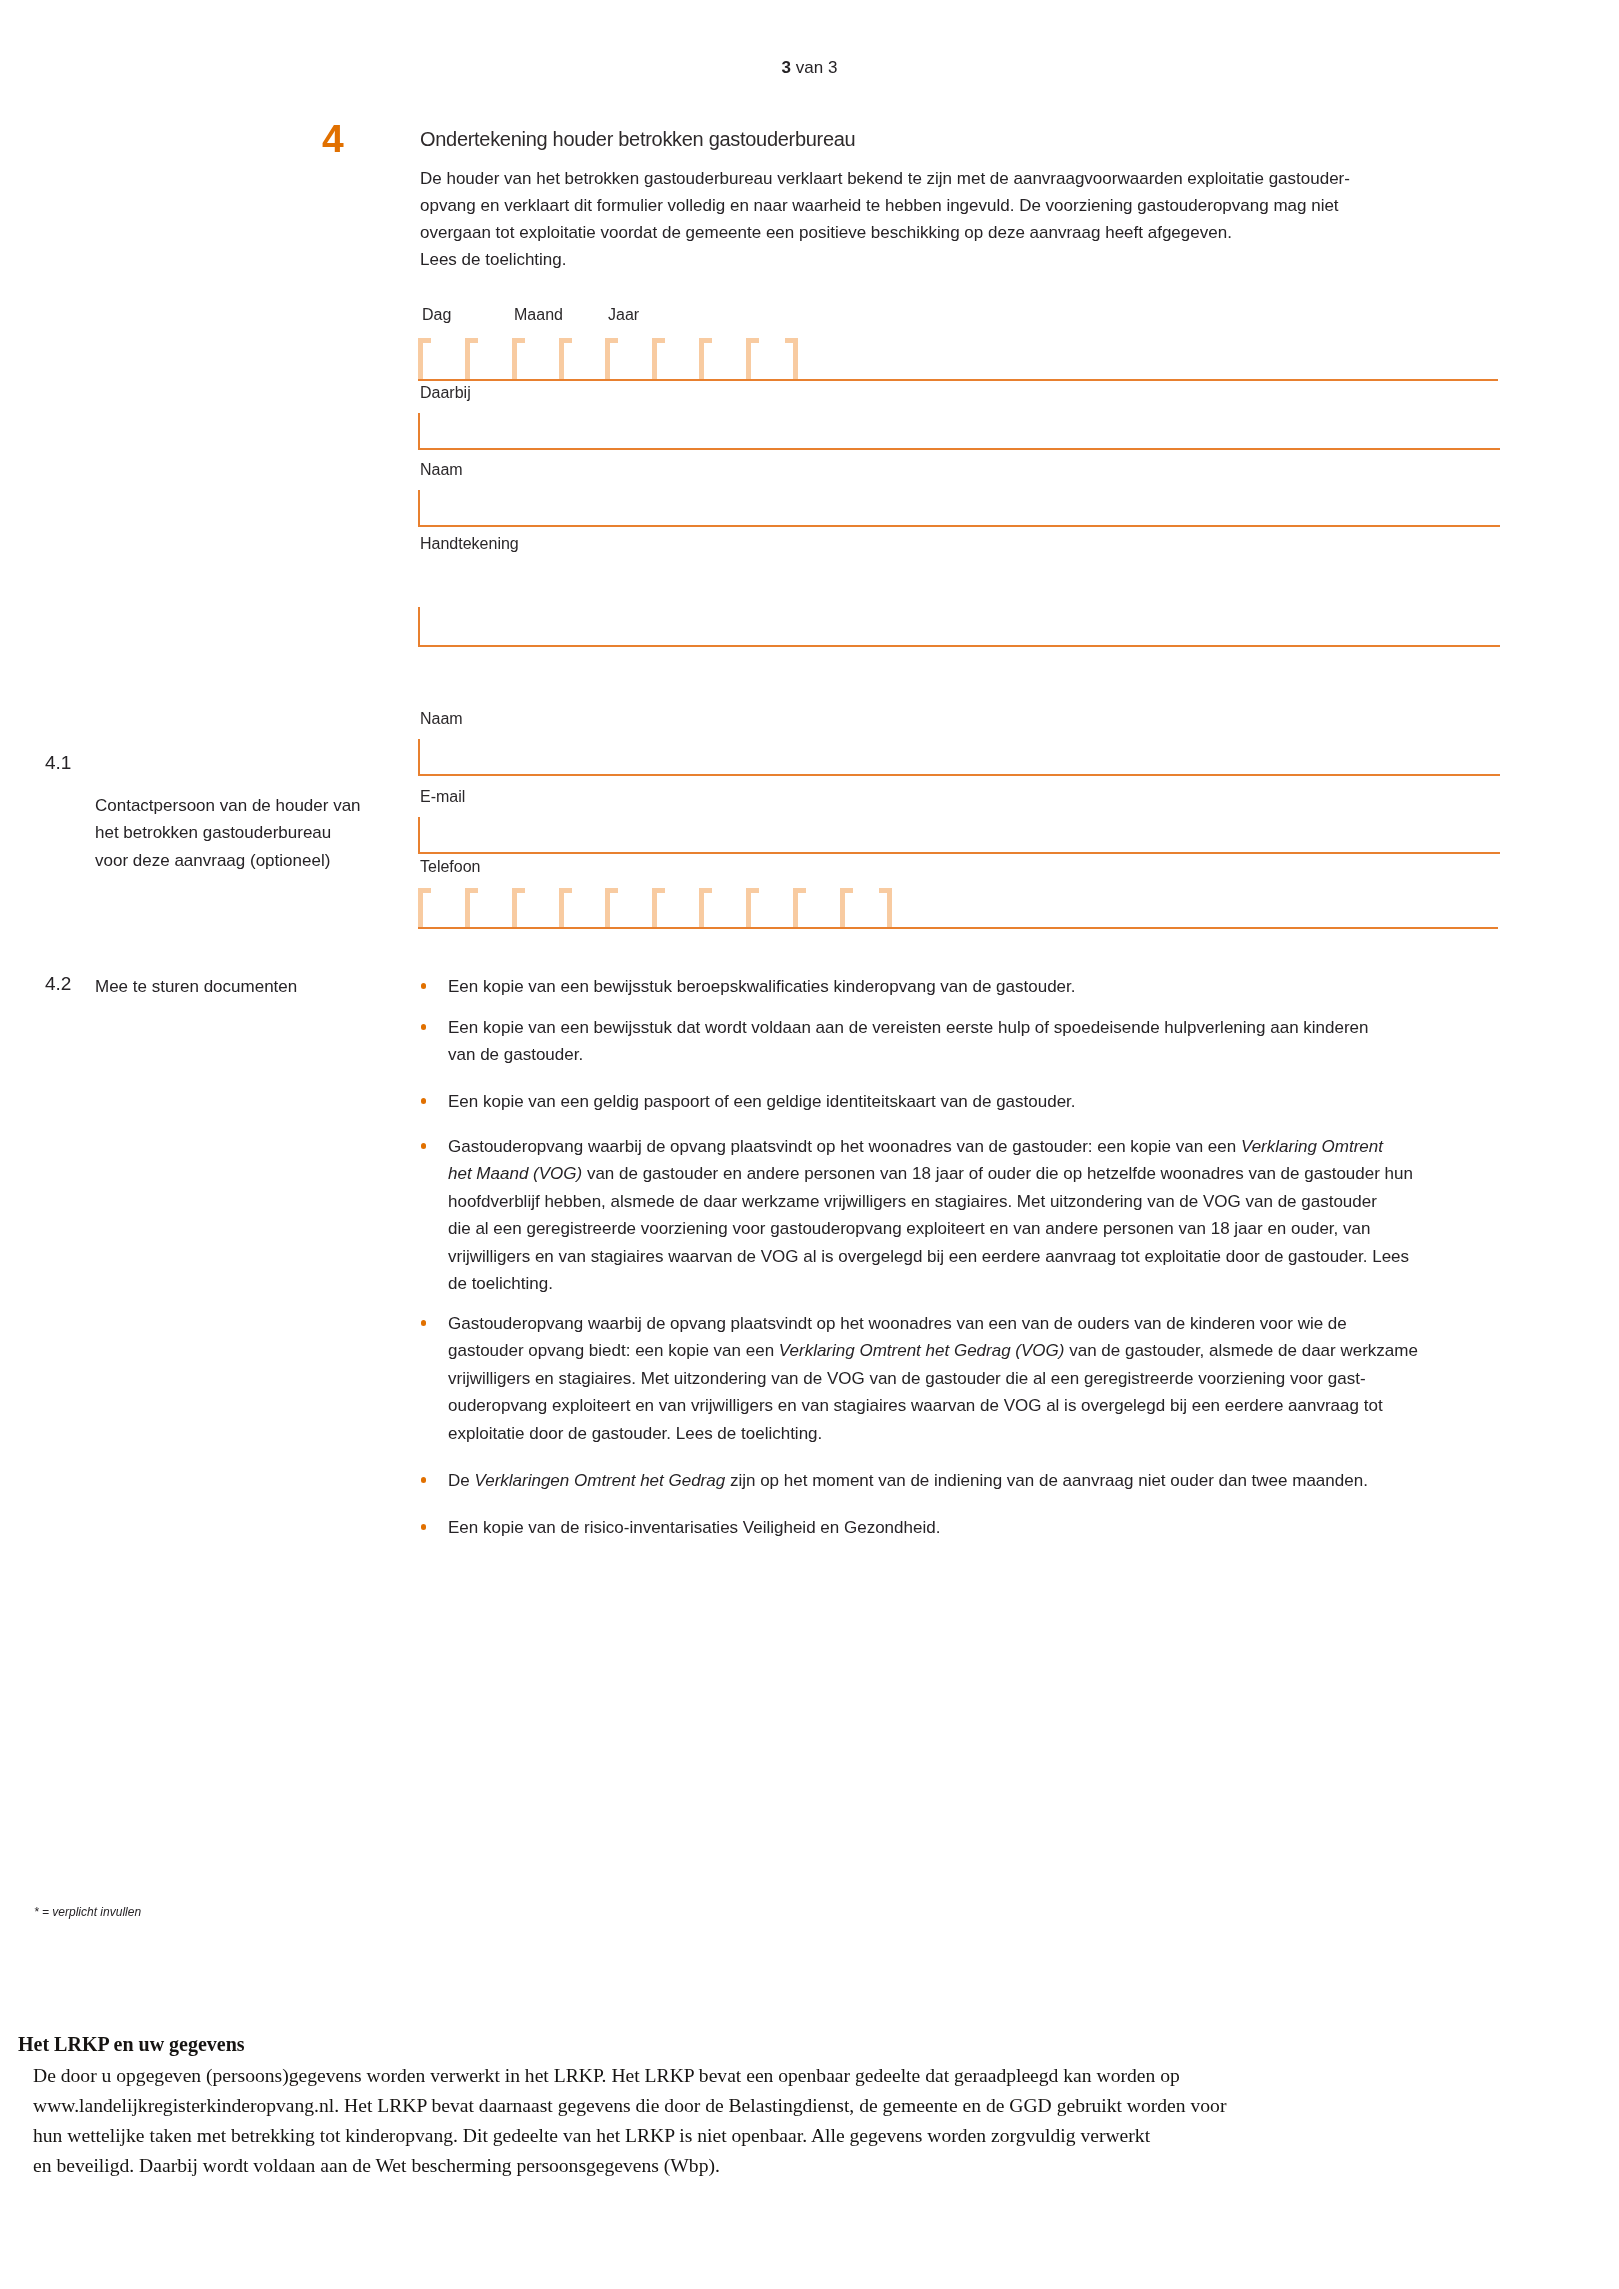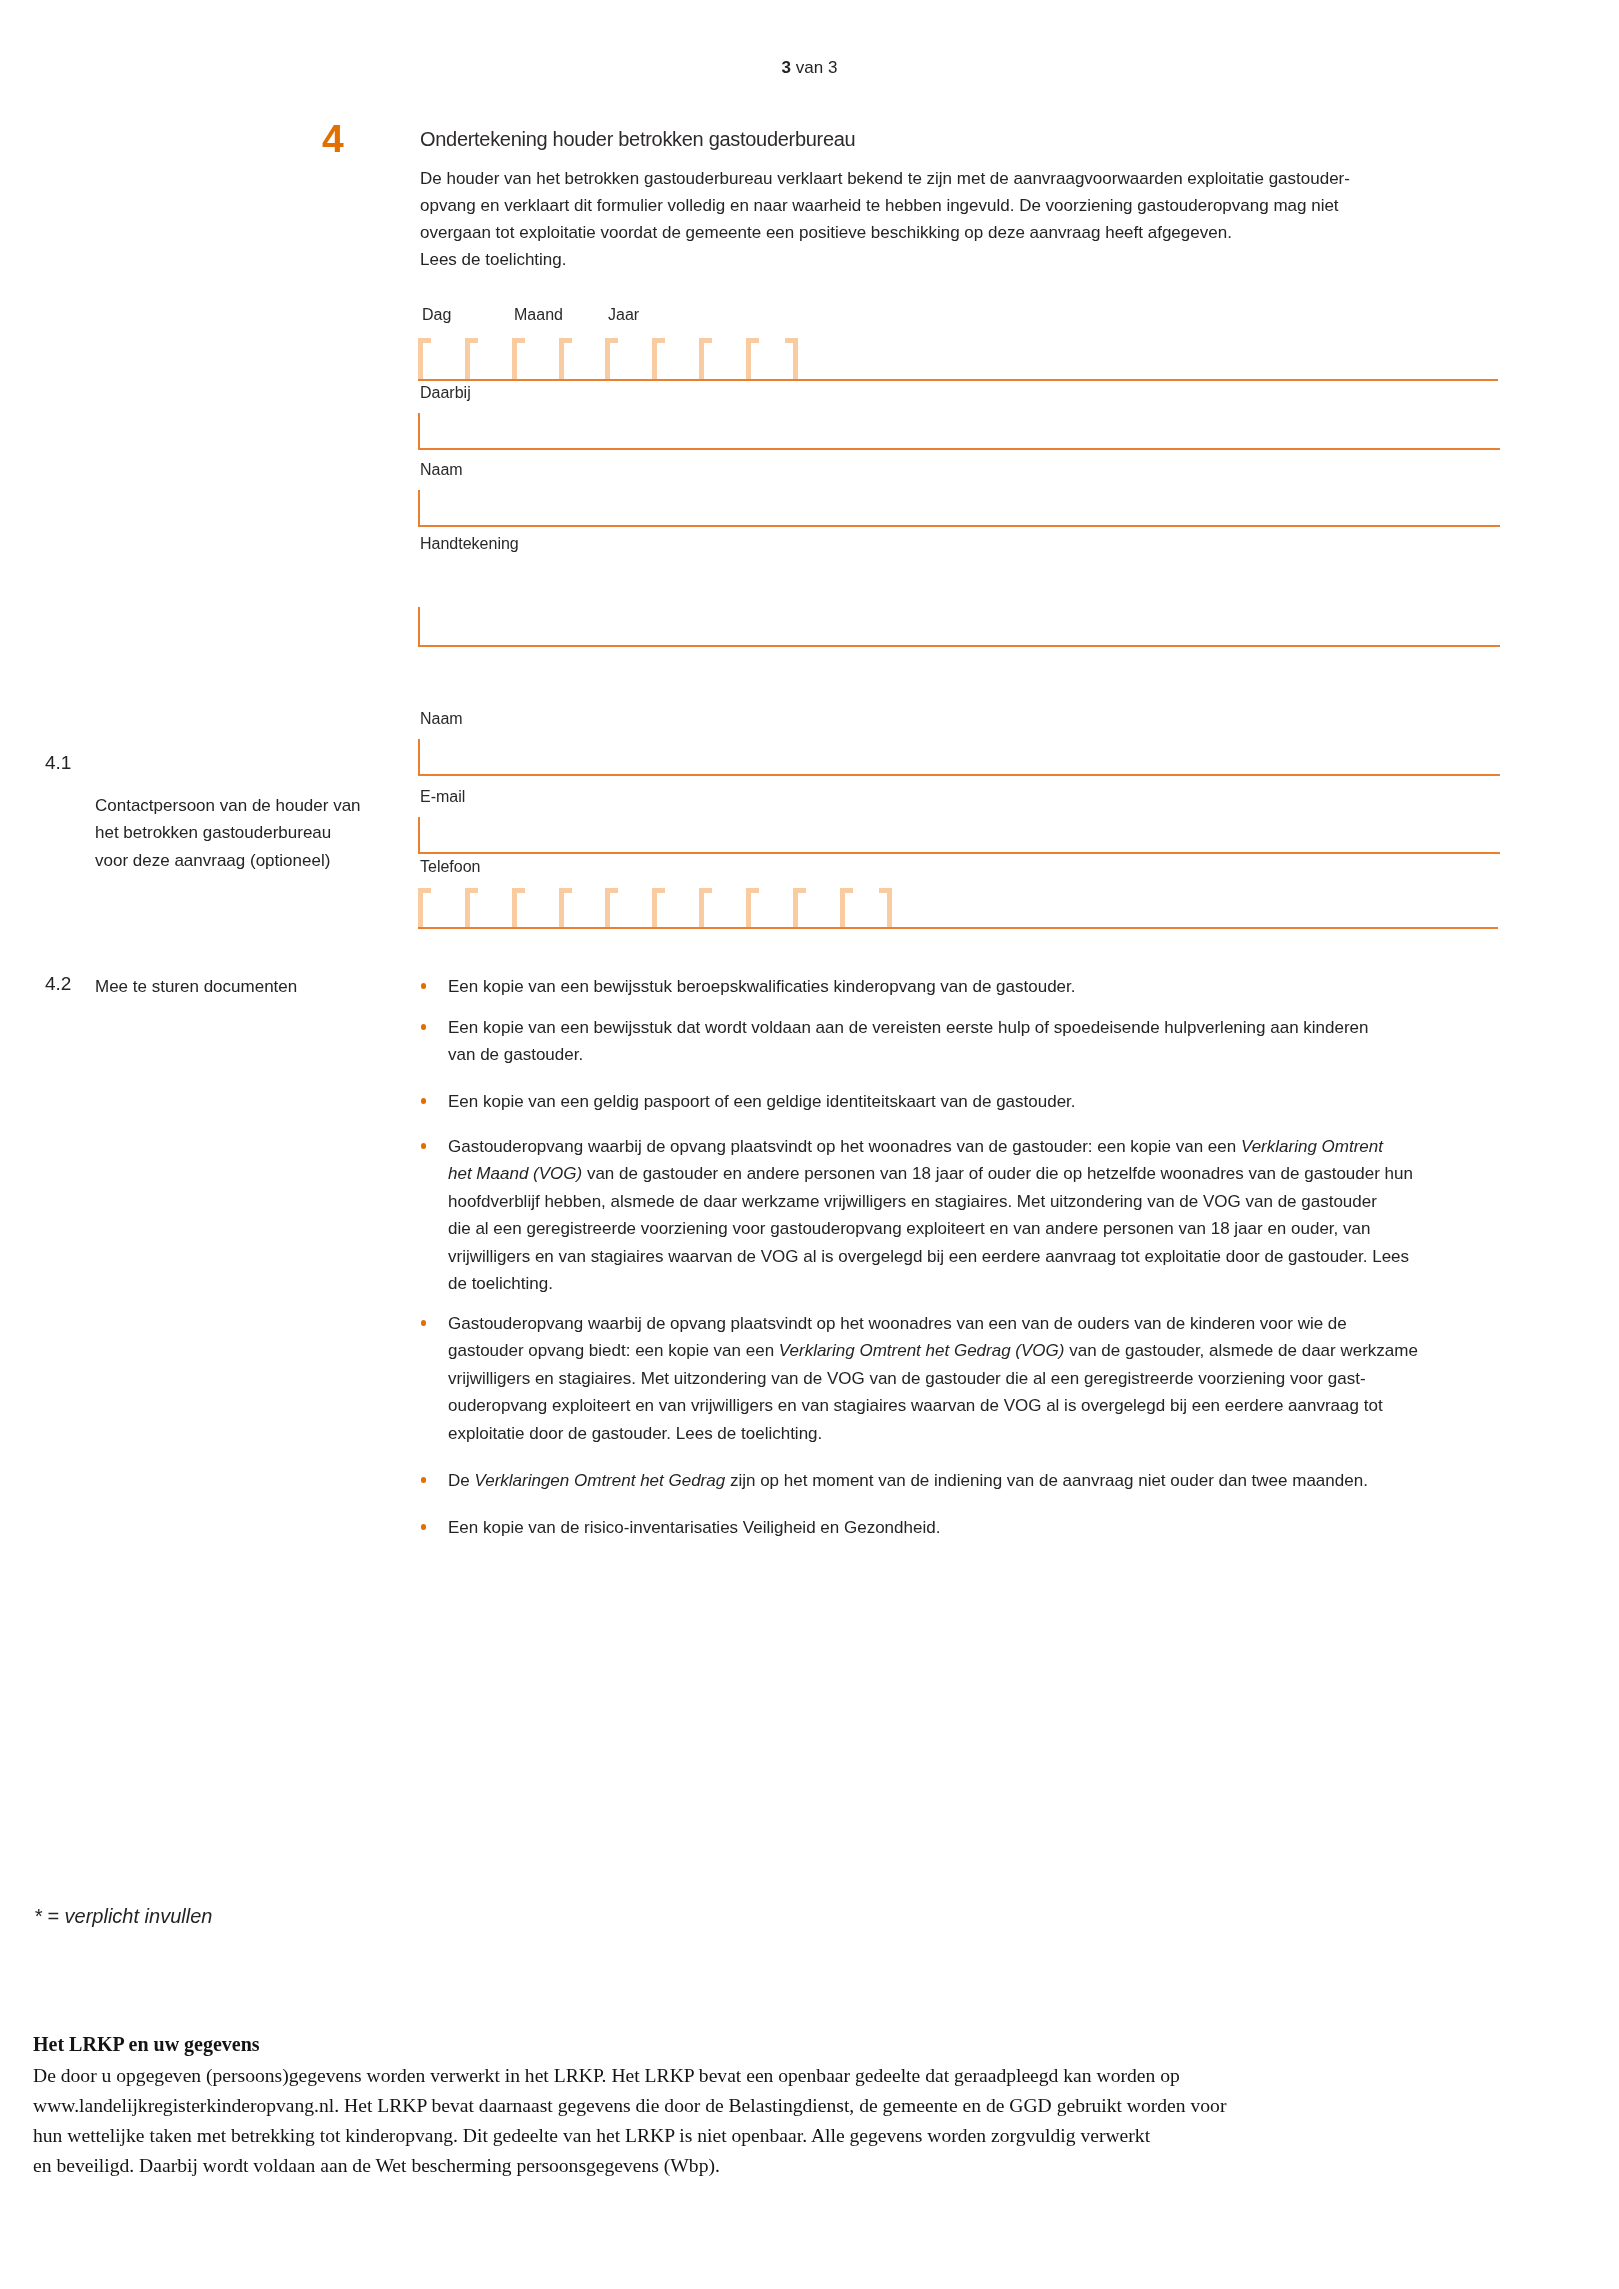--- a/index.html
+++ b/index.html
@@ -36,23 +36,23 @@
   
   .secnum { position:absolute; left:45px; font-size:19px; color:#262326; }
   .seclabel { left:95px; }
   .seclabel .tl { height:27.4px; line-height:27.4px; font-size:17px; }
   
   .bullet { left:448px; }
   .bullet .tl { height:27.4px; line-height:27.4px; }
   .bullet::before { content:''; position:absolute; left:-27.4px; top:10px; width:5.5px; height:5.5px;
                     border-radius:50%; background:#e17000; }
   
-  .footnote { position:absolute; left:34px; top:1905px; font-size:20px; font-style:italic; color:#262326; }
+  .footnote { position:absolute; left:34px; top:1905px; font-size:12px; font-style:italic; color:#262326; }
   
-  .lrkp-head { position:absolute; left:33px; top:2033px; margin:0; font-family:"Liberation Serif", serif;
+  .lrkp-head { position:absolute; left:18px; top:2033px; margin:0; font-family:"Liberation Serif", serif;
                font-size:20px; font-weight:bold; color:#161412;text-align:center; }
   .lrkp-body { left:33px; top:2061px; font-family:"Liberation Serif", serif; font-size:19.6px; color:#161412; }
   .lrkp-body .tl { height:30px; line-height:30px; }
 </style>
 </head>
 <body>
 
 <div class="page">
 
   <div class="pagenum"><b>3</b><span> van </span><span>3</span></div>

